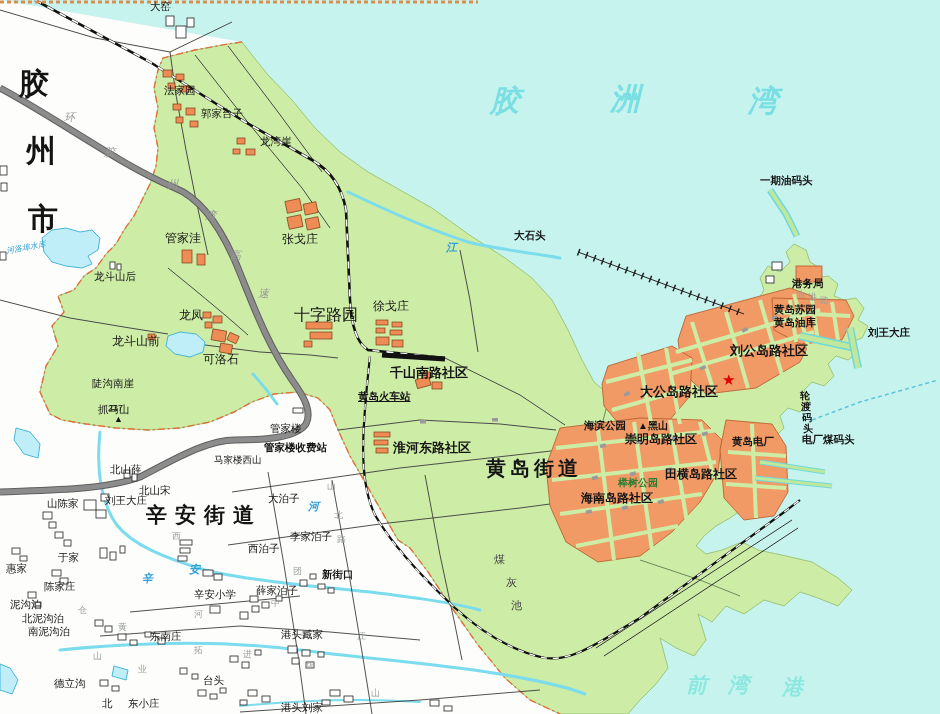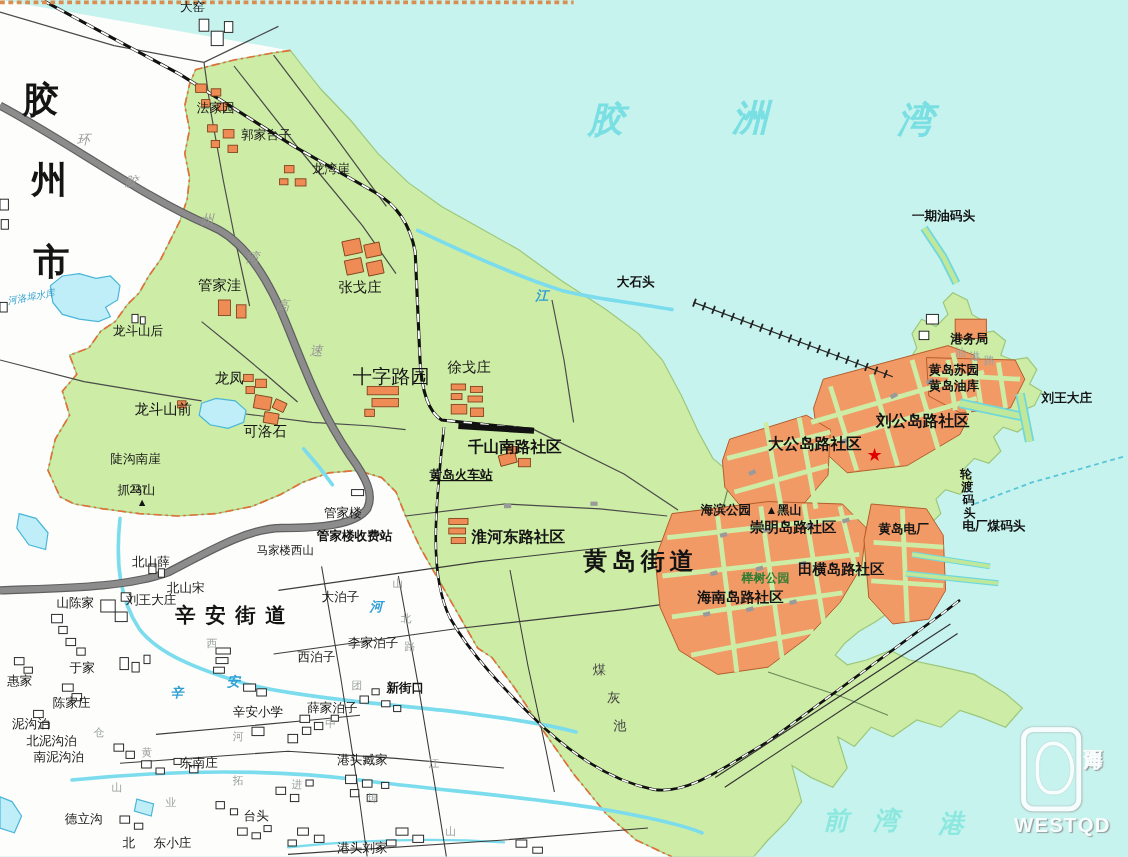--- a/index.html
+++ b/index.html
@@ -338,23 +338,23 @@
       <div class="lbl c-city" style="left: 19px; top: 69px;">胶</div>
       <div class="lbl c-city" style="left: 26px; top: 136px;">州</div>
       <div class="lbl c-city" style="left: 28px; top: 204px;">市</div>
       <div class="lbl c-bay" style="left: 490px; top: 86px;">胶</div>
       <div class="lbl c-bay" style="left: 610px; top: 84px;">洲</div>
       <div class="lbl c-bay" style="left: 748px; top: 86px;">湾</div>
       <div class="lbl c-qw" style="left: 686px; top: 674px;">前</div>
       <div class="lbl c-qw" style="left: 728px; top: 674px;">湾</div>
       <div class="lbl c-qw" style="left: 782px; top: 676px;">港</div>
       <div class="lbl c-title" style="left: 486px; top: 458px; letter-spacing: 4px;">黄岛街道</div>
-      <div class="lbl c-title" style="left: 146px; top: 504px; font-size: 17px; letter-spacing: 8px;">辛安街道</div>
+      <div class="lbl c-title" style="left: 146px; top: 504px; font-size: 21px; letter-spacing: 8px;">辛安街道</div>
       <div class="lbl c-comm" style="left: 730px; top: 344px;">刘公岛路社区</div>
-      <div class="lbl c-comm" style="left: 640px; top: 363px;">大公岛路社区</div>
+      <div class="lbl c-comm" style="left: 640px; top: 385px;">大公岛路社区</div>
       <div class="lbl c-comm" style="left: 625px; top: 433px; font-size: 12px;">崇明岛路社区</div>
       <div class="lbl c-comm" style="left: 665px; top: 468px; font-size: 12px;">田横岛路社区</div>
       <div class="lbl c-comm" style="left: 581px; top: 492px; font-size: 12px;">海南岛路社区</div>
       <div class="lbl c-comm" style="left: 393px; top: 441px;">淮河东路社区</div>
       <div class="lbl c-comm" style="left: 390px; top: 366px;">千山南路社区</div>
       <div class="lbl c-poi" style="left: 774px; top: 304px;">黄岛苏园</div>
       <div class="lbl c-poi" style="left: 774px; top: 317px;">黄岛油库</div>
       <div class="lbl c-poi" style="left: 792px; top: 278px;">港务局</div>
       <div class="lbl c-poi" style="left: 584px; top: 420px;">海滨公园</div>
       <div class="lbl c-poi" style="left: 732px; top: 436px;">黄岛电厂</div>
@@ -440,20 +440,13 @@
       <div class="lbl c-street" style="left: 118px; top: 623px;">黄</div>
       <div class="lbl c-street" style="left: 93px; top: 652px;">山</div>
       <div class="lbl c-street" style="left: 138px; top: 665px;">业</div>
       <div class="lbl c-street" style="left: 194px; top: 646px;">拓</div>
       <div class="lbl c-street" style="left: 243px; top: 650px;">进</div>
       <div class="lbl c-street" style="left: 306px; top: 661px;">埠</div>
       <div class="lbl c-street" style="left: 194px; top: 610px;">河</div>
       <div class="lbl c-star" style="left: 722px; top: 372px;">★</div>
     </div>
 
-<div class="wm">
-  <div class="wm-icon">
-    <div class="wm-blob"></div>
-  </div>
-  <div class="wm-cn">西海岸</div>
-  <div class="wm-brand">WESTQD</div>
 </div>
-</div>
 
 </body></html>

